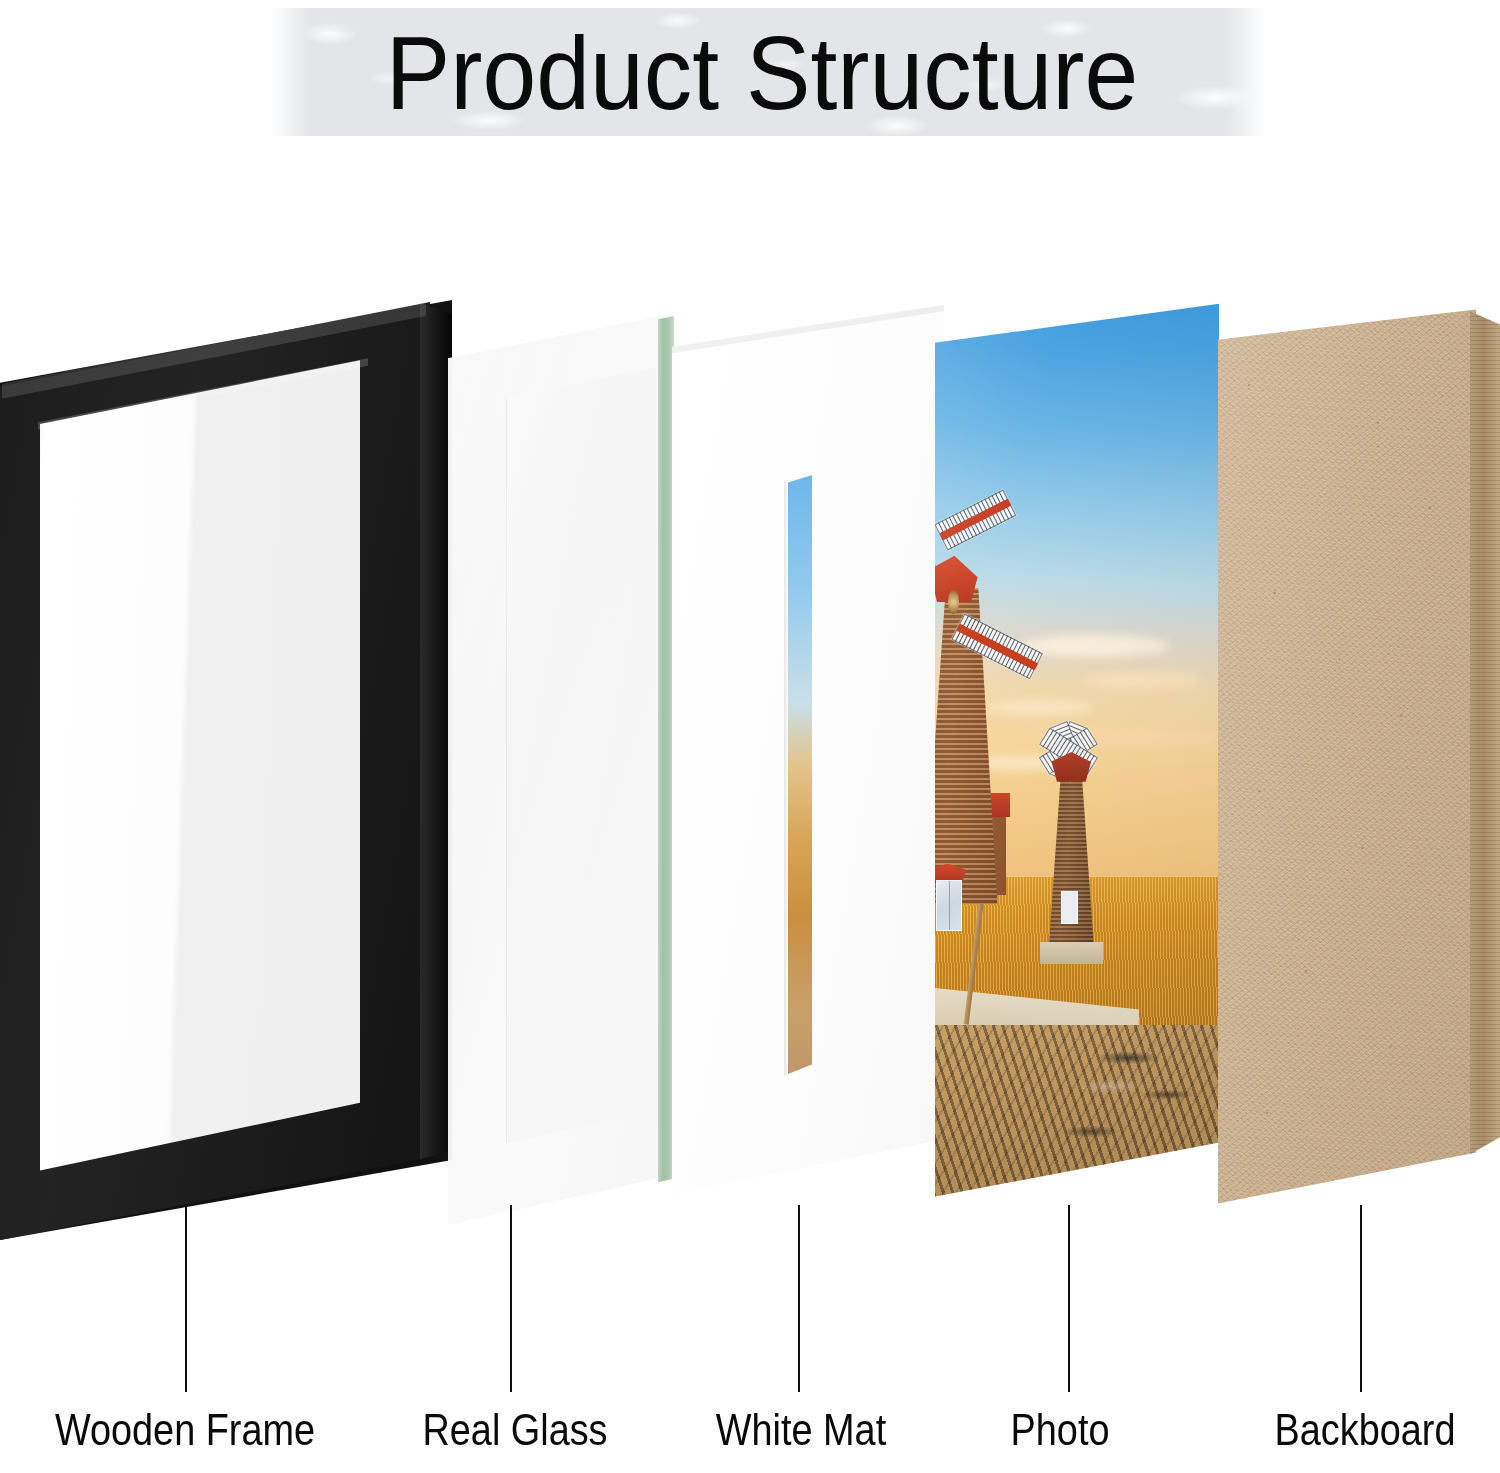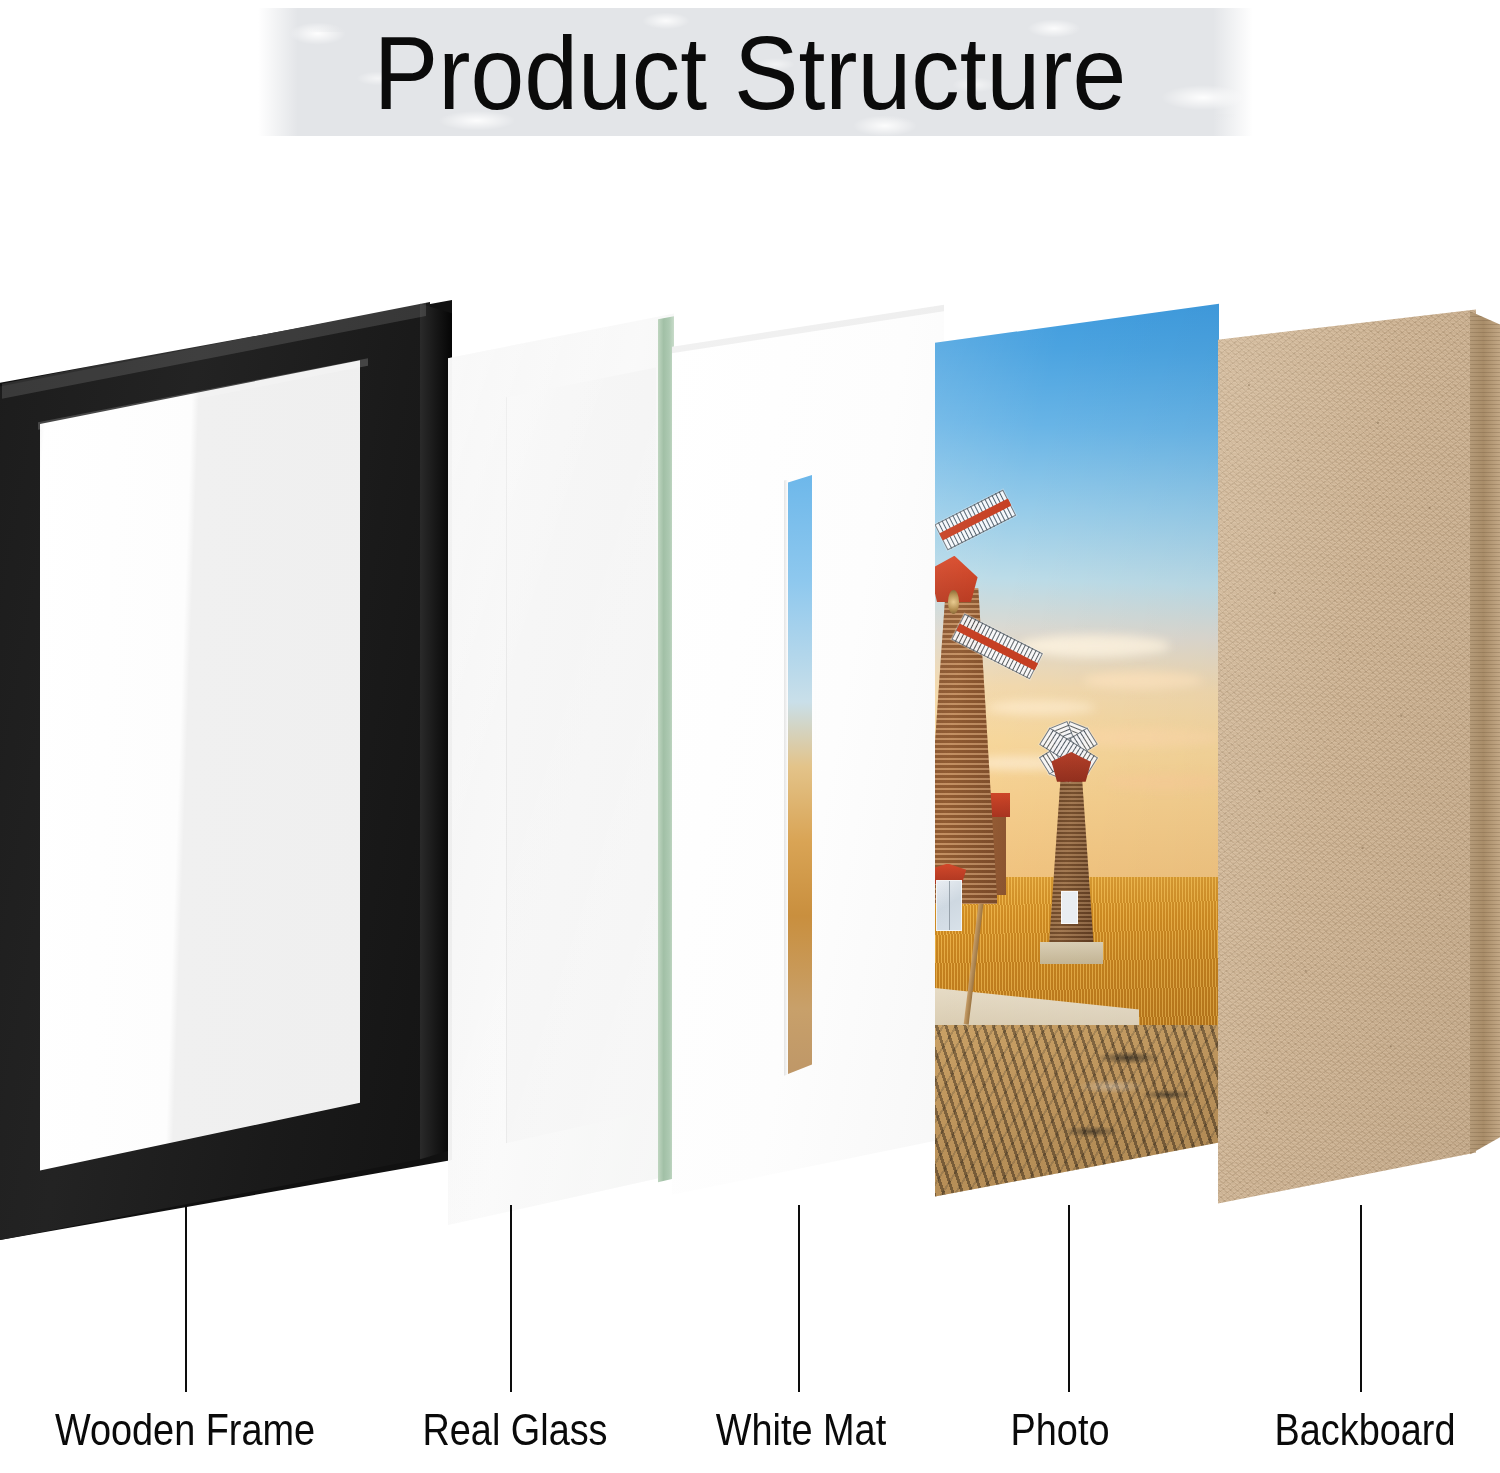--- a/index.html
+++ b/index.html
@@ -5,21 +5,21 @@
   * { margin:0; padding:0; box-sizing:border-box; }
   html, body { background:#ffffff; }
   body {
     width:1500px; height:1473px;
     position:relative; overflow:hidden;
     font-family:"Liberation Sans", sans-serif;
   }
 
   
   #title-area {
-    position:absolute; left:0; top:0; width:1250px; height:150px;
+    position:absolute; left:12px; top:0; width:1250px; height:150px;
   }
   #title-brush {
     position:absolute; left:258px; top:8px; width:995px; height:128px;
     background:
       radial-gradient(ellipse 40px 16px at 6% 20%, rgba(255,255,255,.95) 0%, rgba(255,255,255,0) 70%),
       radial-gradient(ellipse 55px 14px at 22% 88%, rgba(255,255,255,.9) 0%, rgba(255,255,255,0) 70%),
       radial-gradient(ellipse 34px 12px at 41% 10%, rgba(255,255,255,.85) 0%, rgba(255,255,255,0) 70%),
       radial-gradient(ellipse 46px 15px at 63% 92%, rgba(255,255,255,.9) 0%, rgba(255,255,255,0) 70%),
       radial-gradient(ellipse 38px 13px at 80% 16%, rgba(255,255,255,.88) 0%, rgba(255,255,255,0) 70%),
       radial-gradient(ellipse 60px 18px at 95% 70%, rgba(255,255,255,.95) 0%, rgba(255,255,255,0) 70%),

